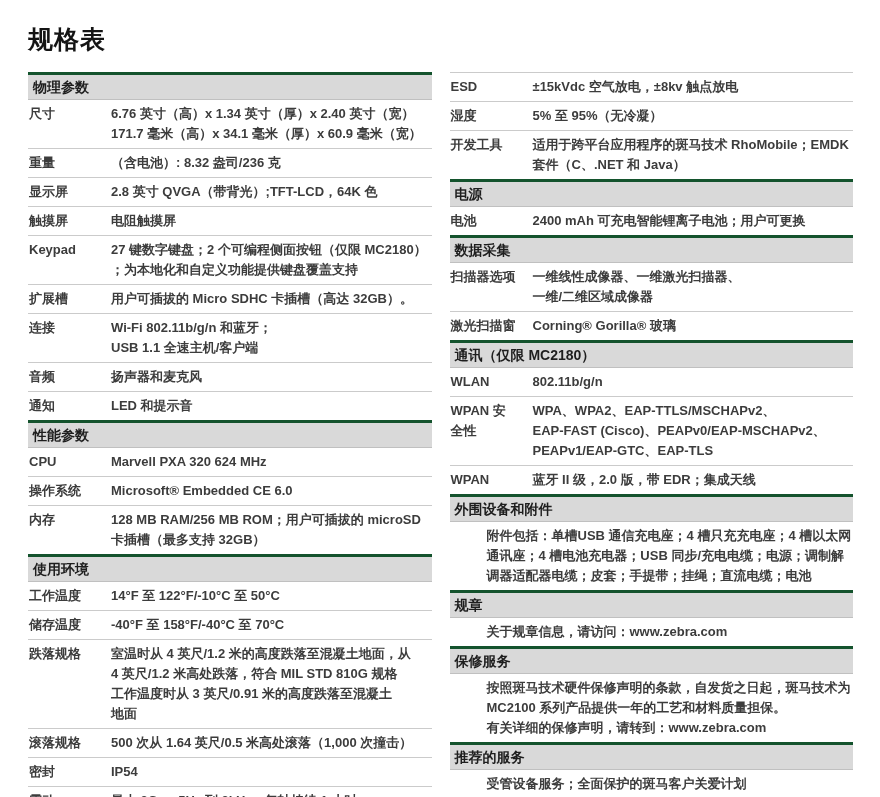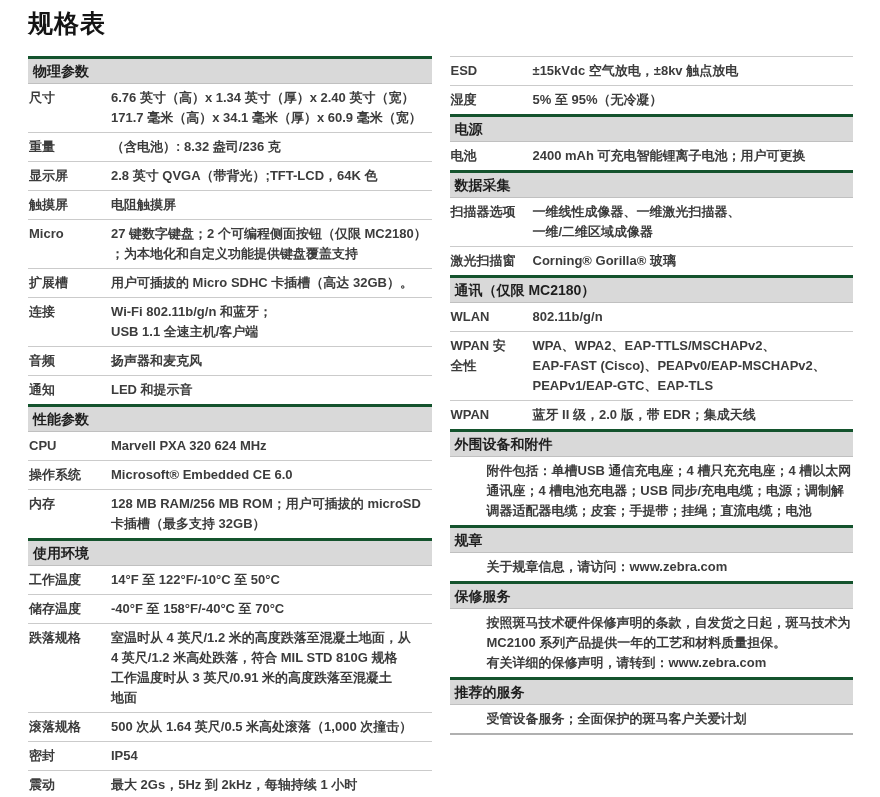--- a/index.html
+++ b/index.html
@@ -15,21 +15,21 @@
   }
   .page {
     padding: 8px 27px 0 28px;
     box-sizing: border-box;
     width: 880px;
   }
   h1.title {
     font-size: 25px;
     font-weight: bold;
     color: #141414;
-    margin: 0 0 18px 0;
+    margin: 16px 0 18px 0;
     letter-spacing: 1px;
     line-height: 30px;
   }
   .cols {
     display: flex;
     gap: 18px;
     align-items: flex-start;
   }
   .col {
     flex: 1 1 0;
@@ -119,21 +119,21 @@
           <div class="row">
             <div class="label">
               <div class="lline">触摸屏</div>
             </div>
             <div class="value">
               <div class="vline">电阻触摸屏</div>
             </div>
           </div>
           <div class="row">
             <div class="label">
-              <div class="lline">Micro</div>
+              <div class="lline">Keypad</div>
             </div>
             <div class="value">
               <div class="vline">27 键数字键盘；2 个可编程侧面按钮（仅限 MC2180）</div>
               <div class="vline">；为本地化和自定义功能提供键盘覆盖支持</div>
             </div>
           </div>
           <div class="row">
             <div class="label">
               <div class="lline">扩展槽</div>
             </div>
@@ -259,20 +259,29 @@
             <div class="value">
               <div class="vline">±15kVdc 空气放电，±8kv 触点放电</div>
             </div>
           </div>
           <div class="row">
             <div class="label">
               <div class="lline">湿度</div>
             </div>
             <div class="value">
               <div class="vline">5% 至 95%（无冷凝）</div>
+            </div>
+          </div>
+          <div class="row">
+            <div class="label">
+              <div class="lline">开发工具</div>
+            </div>
+            <div class="value">
+              <div class="vline">适用于跨平台应用程序的斑马技术 RhoMobile；EMDK</div>
+              <div class="vline">套件（C、.NET 和 Java）</div>
             </div>
           </div>
         </section>
         <section class="sec">
           <div class="sec-header">电源</div>
           <div class="row">
             <div class="label">
               <div class="lline">电池</div>
             </div>
             <div class="value">

